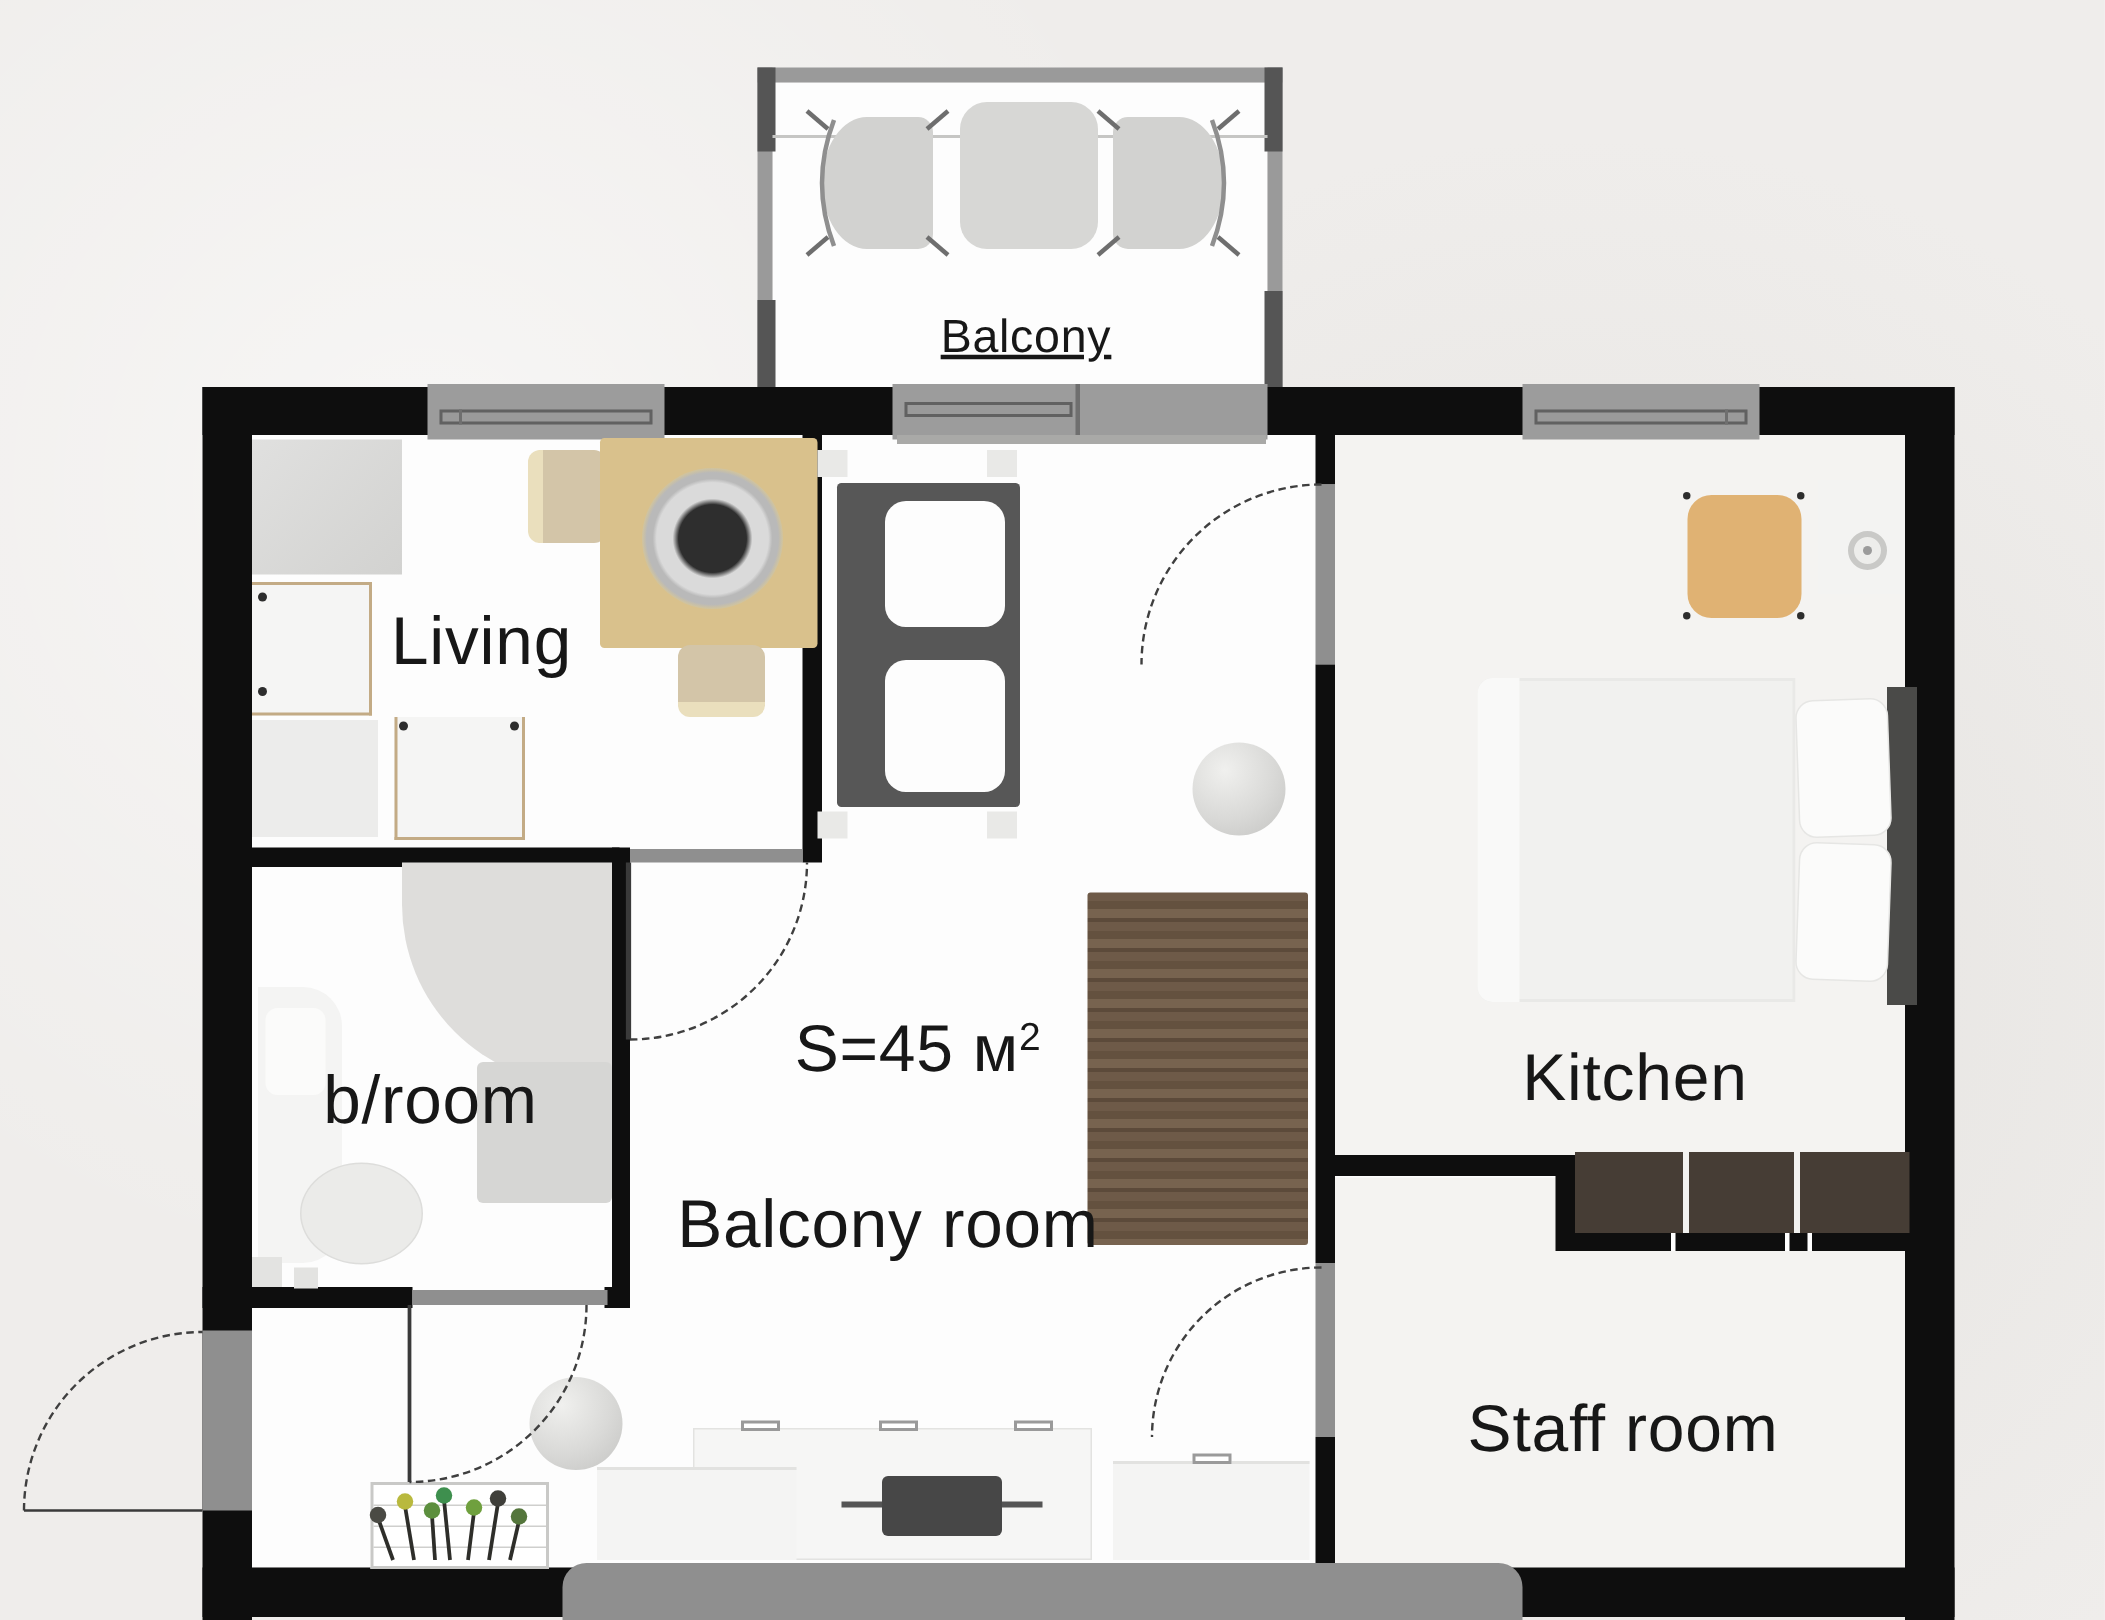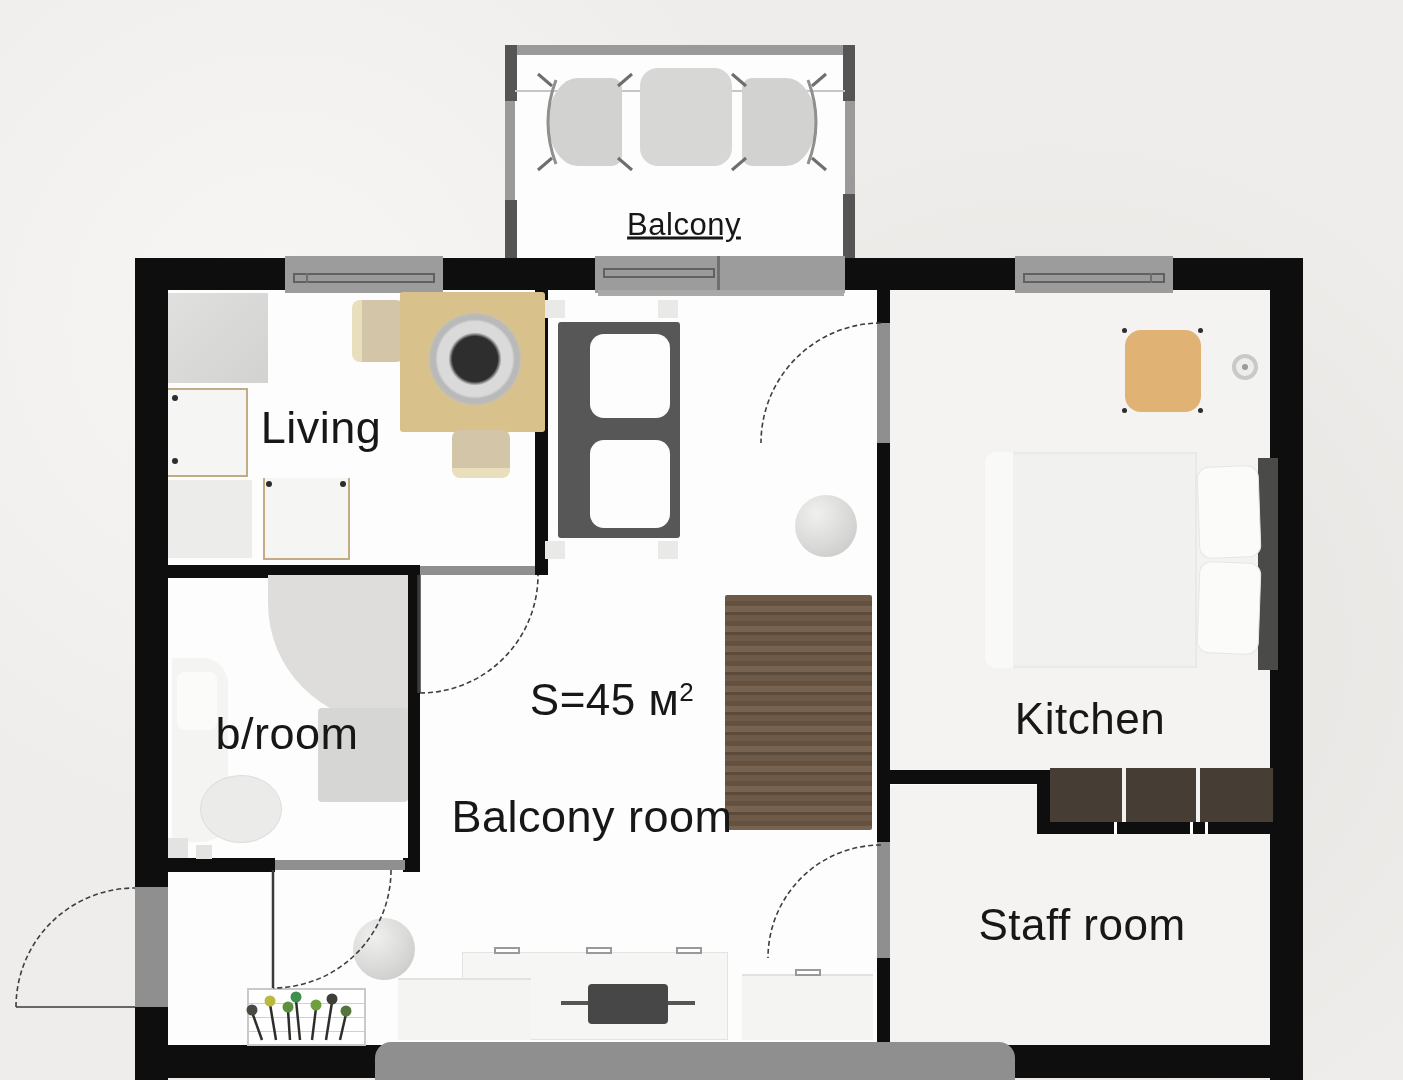--- a/index.html
+++ b/index.html
@@ -221,15 +221,15 @@
   </svg>
 
   <div class="lbl" style="left:684px;top:224px;font-size:31px;text-decoration:underline;">Balcony</div>
   <div class="lbl" style="left:321px;top:427px;font-size:45px;">Living</div>
   <div class="lbl" style="left:287px;top:733px;font-size:45px;">b/room</div>
   <div class="lbl" style="left:612px;top:700px;font-size:44px;">
     <span>S=45 м</span><sup>2</sup>
   </div>
   <div class="lbl" style="left:592px;top:816px;font-size:45px;">Balcony room</div>
   <div class="lbl" style="left:1090px;top:719px;font-size:44px;">Kitchen</div>
-  <div class="lbl" style="left:1082px;top:925px;font-size:44px;">Staff room</div>
+  <div class="lbl" style="left:1082px;top:953px;font-size:44px;">Staff room</div>
 
 </div>
 
 </body></html>

